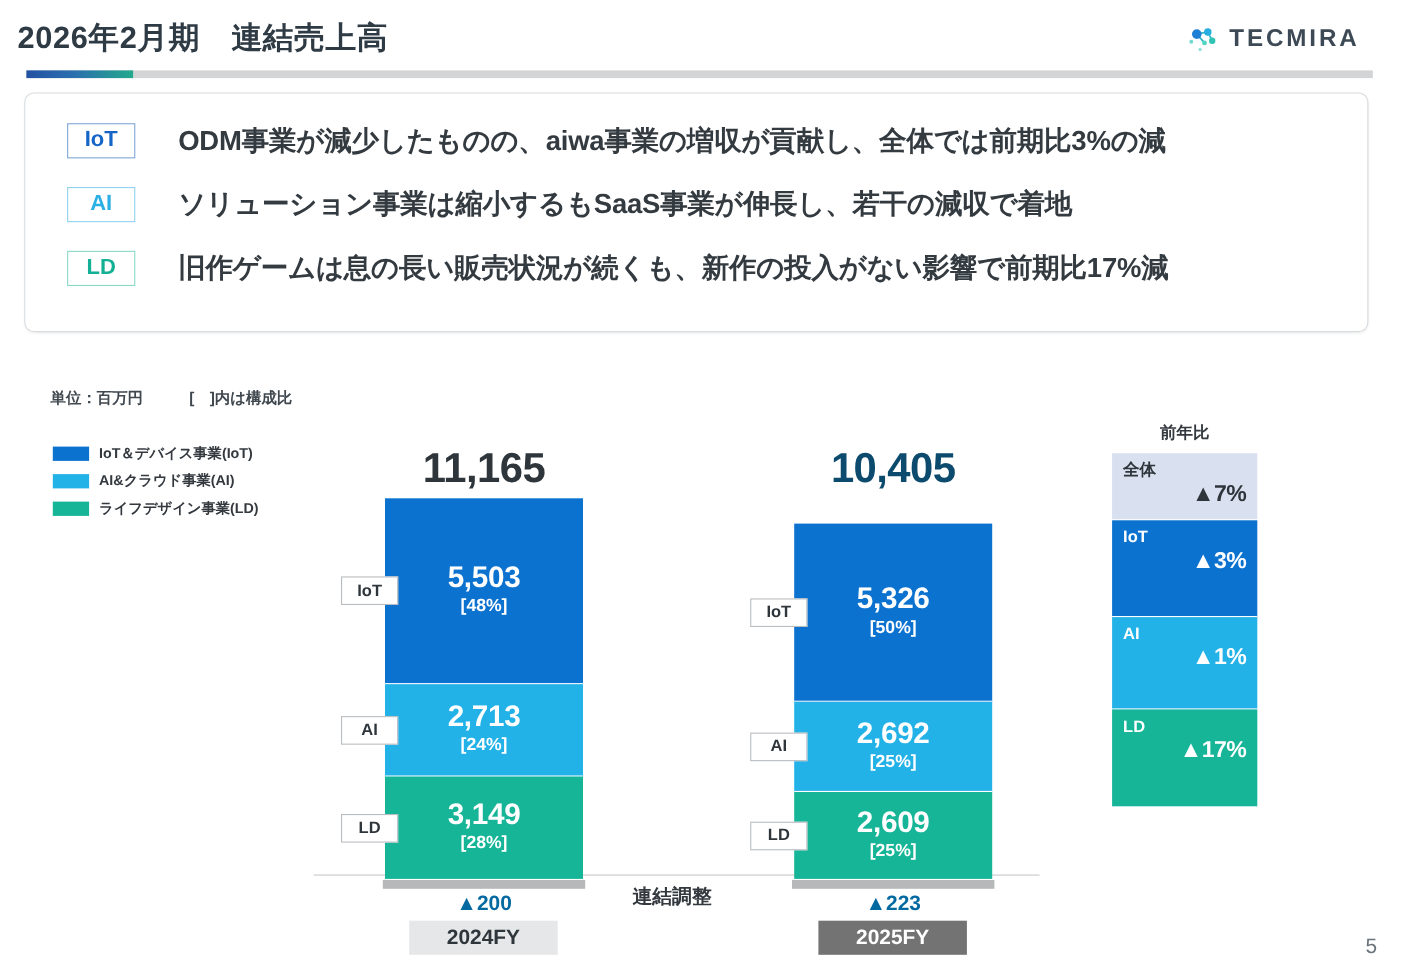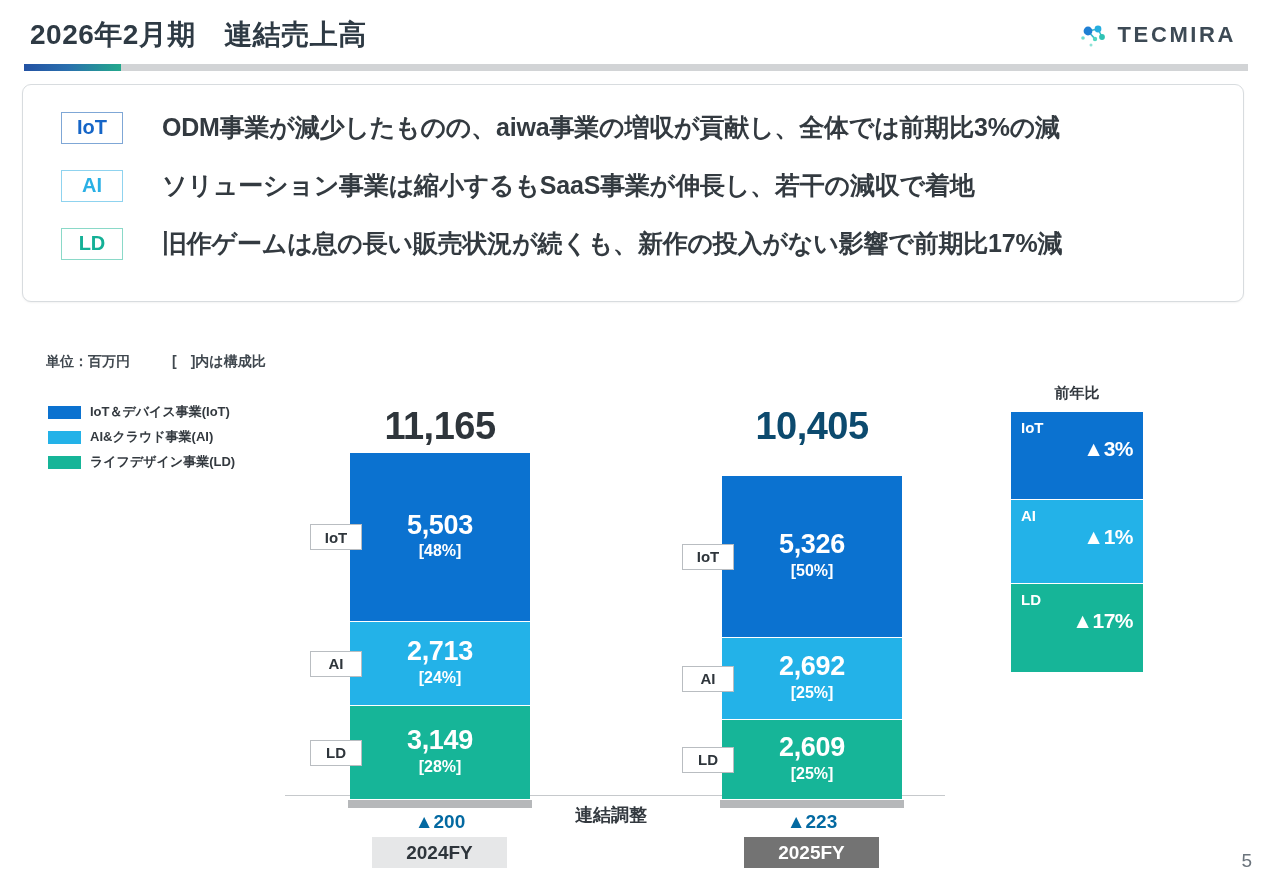--- a/index.html
+++ b/index.html
@@ -12,21 +12,21 @@
     height: 886px;
     position: relative;
     font-family: "Liberation Sans", "DejaVu Sans", sans-serif;
     color: #333a40;
     overflow: hidden;
   }
 
   
   .slide-title {
     position: absolute;
-    left: 30px;
+    left: 16px;
     top: 16px;
     font-size: 28px;
     font-weight: bold;
     color: #2e3a44;
     letter-spacing: 0.5px;
     white-space: pre;
   }
   .accent-rail {
     position: absolute;
     left: 24px;
@@ -409,20 +409,24 @@
     <div class="adjust-value" style="top:406px;">▲223</div>
 
     <div class="fy-chip fy-curr" style="left:22px; top:432px; width:135px;">2025FY</div>
   </div>
 
 </div>
 
 <div class="yoy-panel">
   <div class="yoy-title">前年比</div>
 
+  <div class="yoy-row" style="background:#d9e0ef; color:#2e353b; height:61px;">
+    <div class="yoy-label">全体</div>
+    <div class="yoy-value">▲7%</div>
+  </div>
 
   <div class="yoy-row" style="background:#0b72d0; color:#ffffff; height:88px;">
     <div class="yoy-label">IoT</div>
     <div class="yoy-value">▲3%</div>
   </div>
 
   <div class="yoy-row" style="background:#23b2e8; color:#ffffff; height:84px;">
     <div class="yoy-label">AI</div>
     <div class="yoy-value">▲1%</div>
   </div>

